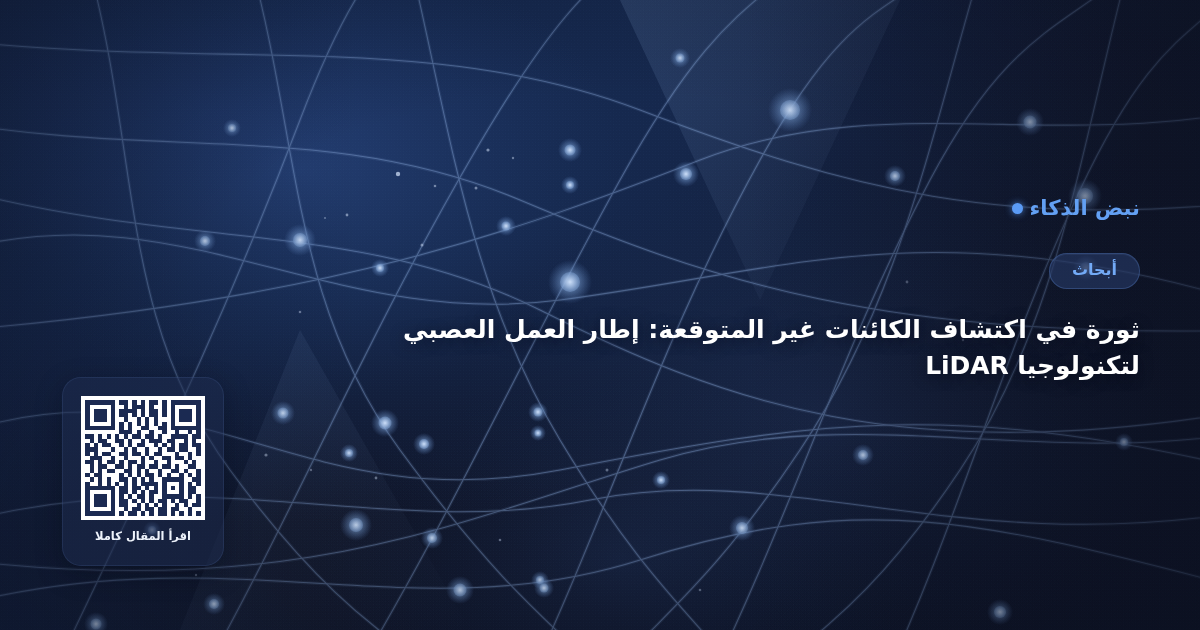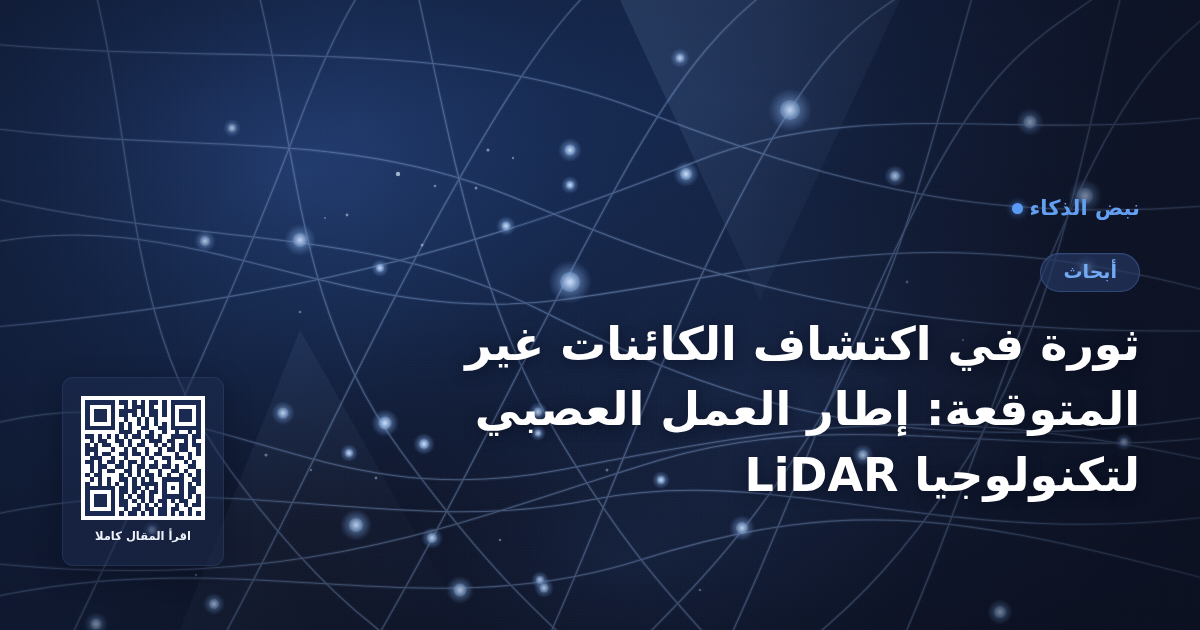--- a/index.html
+++ b/index.html
@@ -88,49 +88,49 @@
   .badge {
     position: absolute;
     top: 253px;
     right: 0;
     display: inline-block;
     padding: 7px 22px 9px;
     border-radius: 999px;
     background: rgba(38,58,104,.62);
     border: 1px solid rgba(96,140,215,.30);
     color: #73aaf6;
-    font-size: 19px;
+    font-size: 16px;
     font-weight: 700;
     line-height: 1.1;
     box-shadow: inset 0 1px 0 rgba(150,185,245,.07);
   }
 
   .headline {
     position: absolute;
     top: 312px;
     right: 0;
     width: 760px;
     margin: 0;
     color: #ffffff;
-    font-size: 46px;
+    font-size: 25px;
     font-weight: 700;
     line-height: 1.42;
     letter-spacing: -0.1px;
     text-shadow: 0 2px 14px rgba(6,10,24,.55);
   }
 
   
   .qr-card {
     position: absolute;
     left: 62px;
     top: 377px;
     width: 162px;
     height: 189px;
     box-sizing: border-box;
-    border-radius: 11px;
+    border-radius: 19px;
     background: rgba(30,44,80,.50);
     border: 1px solid rgba(104,140,205,.14);
     box-shadow: 0 8px 26px rgba(5,9,20,.34);
     display: flex;
     flex-direction: column;
     align-items: center;
     padding-top: 18px;
   }
   .qr-holder {
     width: 124px;

